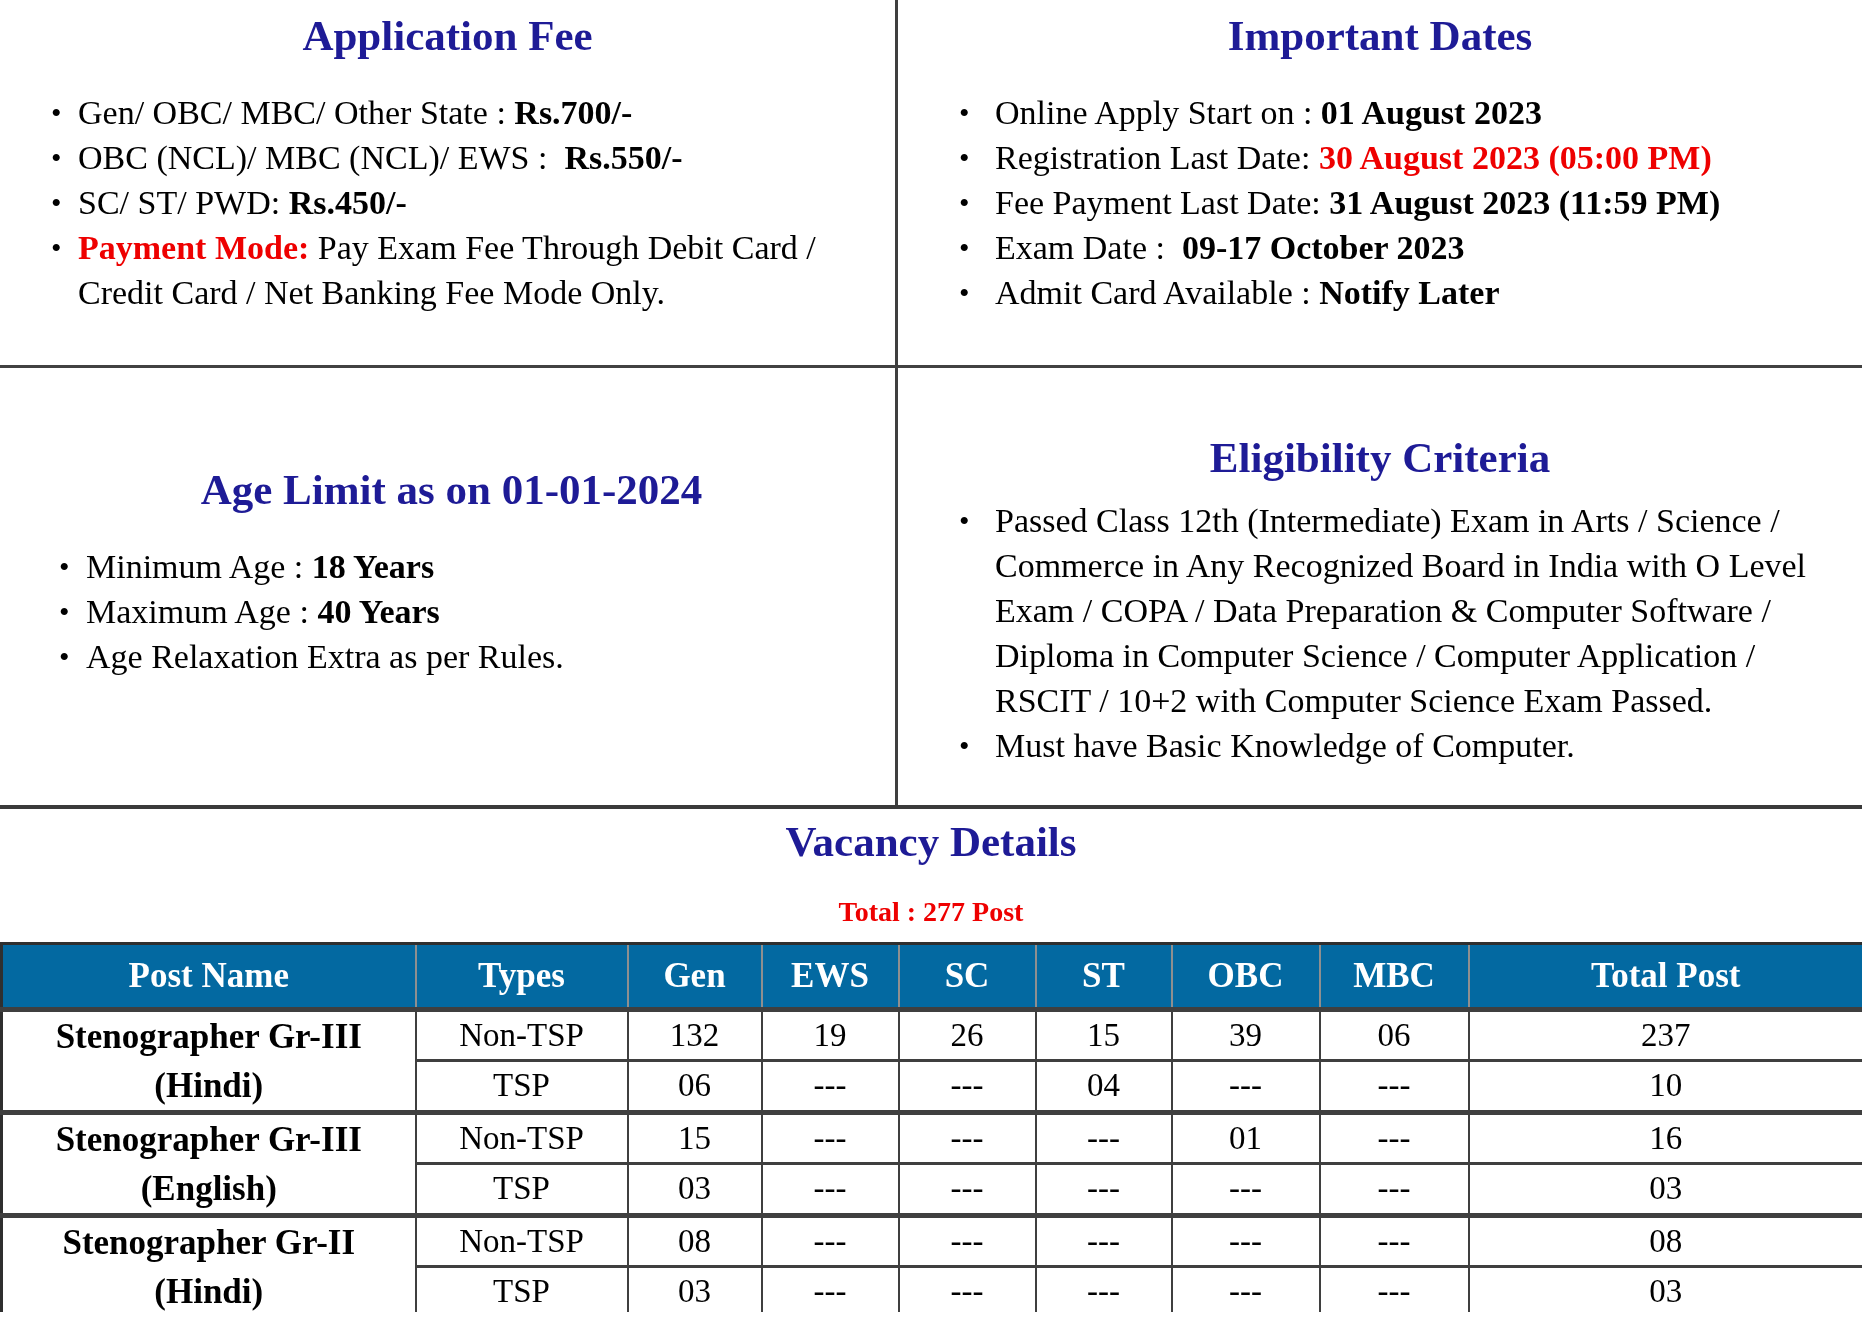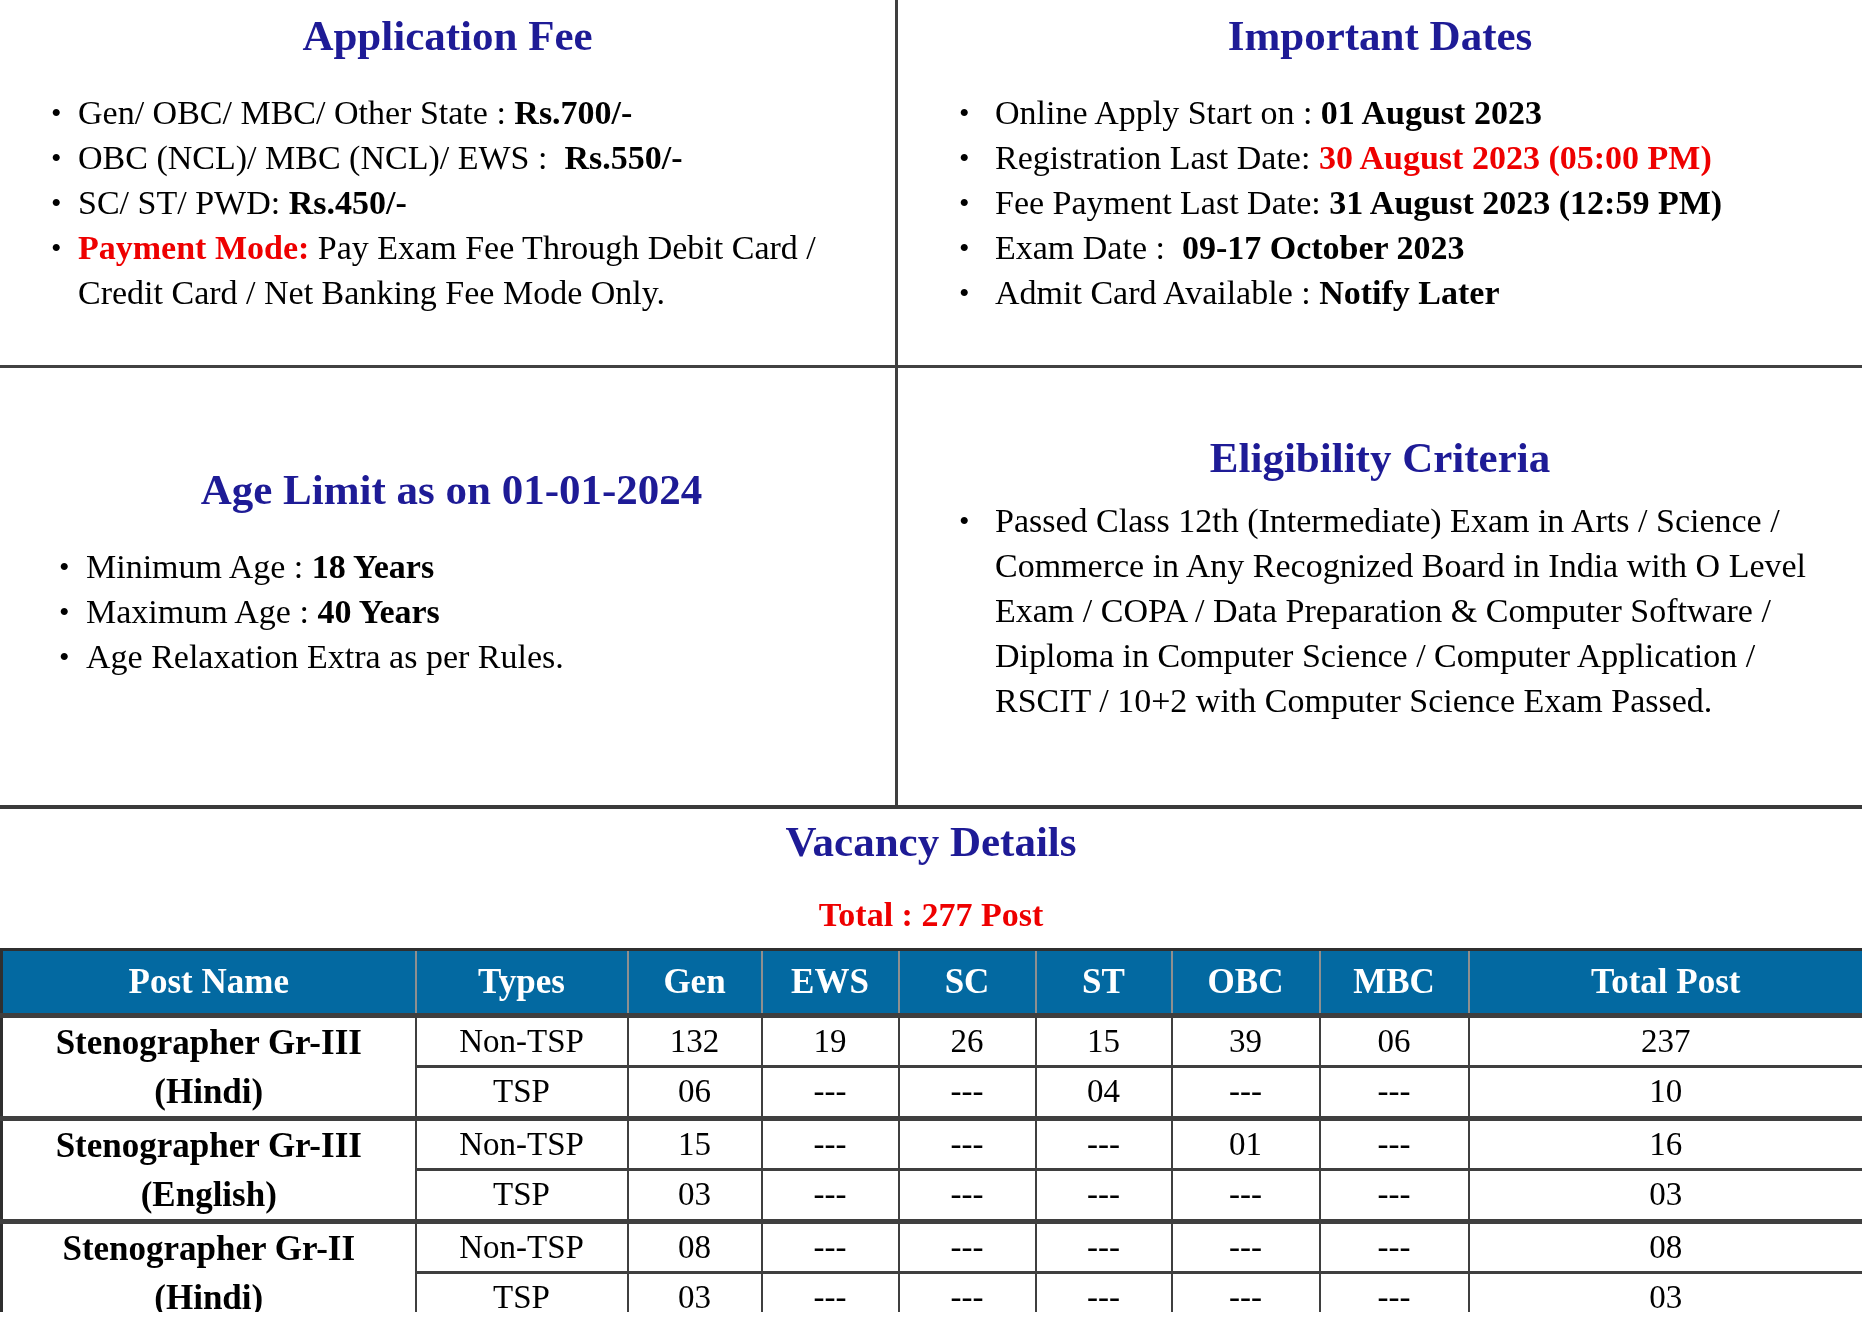--- a/index.html
+++ b/index.html
@@ -30,21 +30,21 @@
     content:"\2022";position:absolute;left:-27px;top:0px;
     font-size:30px;color:#000;
   }
   .c-dates ul, .c-elig ul{padding-left:97px;padding-right:18px;}
   .c-dates li::before, .c-elig li::before{left:-36px;}
   b{font-weight:bold;}
   .red{color:#ee0000;}
   
   .vacancy{border-top:4px solid #3a3a3a;padding-top:7px;}
   .total{
-    margin:28px 0 0 0;text-align:center;font-size:34px;font-weight:bold;color:#ee0000;
+    margin:28px 0 0 0;text-align:center;font-size:28px;font-weight:bold;color:#ee0000;
   }
   table{
     border-collapse:collapse;table-layout:fixed;width:1862px;margin-top:14px;
     border:3px solid #2f2f2f;
   }
   th{
     background:#0369a1;color:#ffffff;font-size:35px;font-weight:bold;
     height:62px;border:2px solid #8f8f8f;border-bottom:4px solid #242424;
     padding:0;text-align:center;
   }
@@ -71,39 +71,40 @@
         <li><span>SC/ ST/ PWD: </span><b>Rs.450/-</b></li>
         <li><b class="red">Payment Mode:</b><span> Pay Exam Fee Through Debit Card / Credit Card / Net Banking Fee Mode Only.</span></li>
       </ul>
     </div>
 
     <div class="cell c-dates">
       <h2>Important Dates</h2>
       <ul>
         <li><span>Online Apply Start on : </span><b>01 August 2023</b></li>
         <li><span>Registration Last Date: </span><b class="red">30 August 2023 (05:00 PM)</b></li>
-        <li><span>Fee Payment Last Date: </span><b>31 August 2023 (12:59 PM)</b></li>
+        <li><span>Fee Payment Last Date: </span><b>31 August 2023 (11:59 PM)</b></li>
         <li><span>Exam Date : &nbsp;</span><b>09-17 October 2023</b></li>
         <li><span>Admit Card Available : </span><b>Notify Later</b></li>
       </ul>
     </div>
 
     <div class="cell c-age">
       <h2>Age Limit as on 01-01-2024</h2>
       <ul>
         <li><span>Minimum Age : </span><b>18 Years</b></li>
         <li><span>Maximum Age : </span><b>40 Years</b></li>
         <li><span>Age Relaxation Extra as per Rules.</span></li>
       </ul>
     </div>
 
     <div class="cell c-elig">
       <h2>Eligibility Criteria</h2>
       <ul class="tight">
         <li>Passed Class 12th (Intermediate) Exam in Arts / Science / Commerce in Any Recognized Board in India with O Level Exam / COPA / Data Preparation &amp; Computer Software / Diploma in Computer Science / Computer Application / RSCIT / 10+2 with Computer Science Exam Passed.</li>
+        <li>Must have Basic Knowledge of Computer.</li>
       </ul>
     </div>
 
   </div>
 
   <div class="vacancy">
     <h2>Vacancy Details</h2>
     <div class="total">Total : 277 Post</div>
 
     <table>

